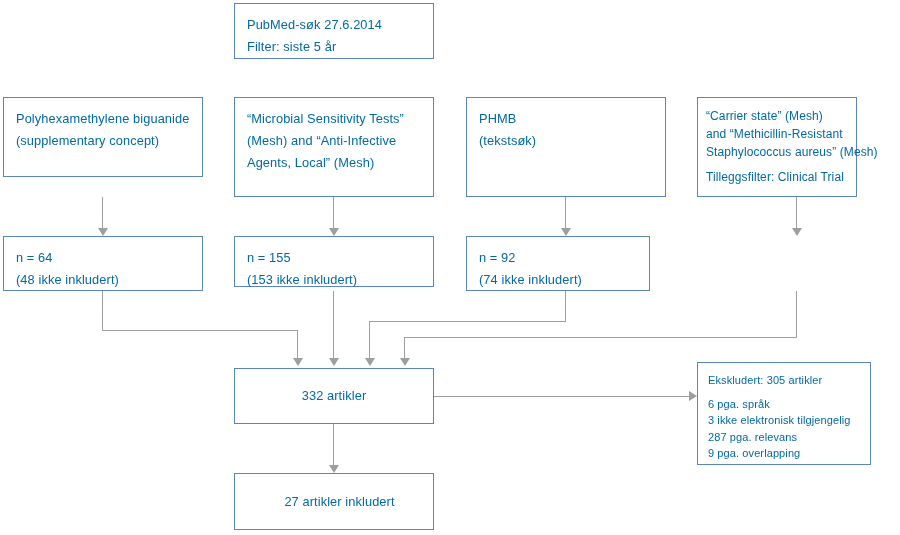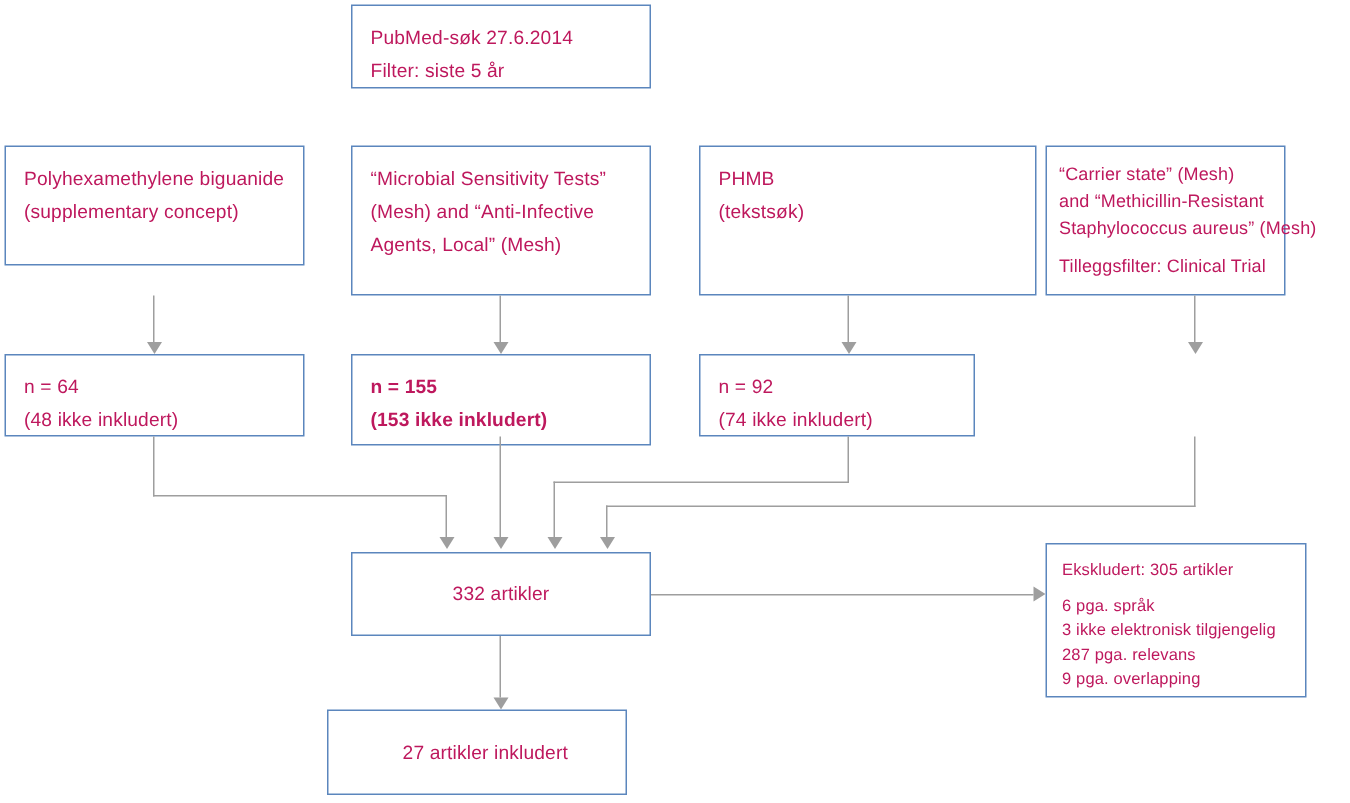--- a/index.html
+++ b/index.html
@@ -20,21 +20,21 @@
     overflow: hidden;
   }
   .box {
     position: absolute;
     box-sizing: border-box;
     border: 1.5px solid #5b86bd;
     background: #ffffff;
     padding: 10px 12px;
     font-size: 12.8px;
     line-height: 1.72;
-    color: #be185d;
+    color: #0369a1;
     letter-spacing: 0.1px;
   }
   .box.center {
     display: flex;
     align-items: center;
     justify-content: center;
     padding: 0;
   }
   .box .line {
     display: block;
@@ -98,21 +98,21 @@
   </div>
 
   <div class="box" style="left:234px; top:97px; width:200px; height:100px;">
     <span class="para">
       <span class="line">“Microbial Sensitivity Tests”</span>
       <span class="line">(Mesh) and “Anti-Infective</span>
       <span class="line">Agents, Local” (Mesh)</span>
     </span>
   </div>
 
-  <div class="box" style="left:466px; top:97px; width:225px; height:100px;">
+  <div class="box" style="left:466px; top:97px; width:200px; height:100px;">
     <span class="para">
       <span class="line">PHMB</span>
       <span class="line">(tekstsøk)</span>
     </span>
   </div>
 
   <div class="box tight" style="left:697px; top:97px; width:160px; height:100px; padding:9px 8px; font-size:12px;">
     <span class="para">
       <span class="line">“Carrier state” (Mesh)</span>
       <span class="line">and “Methicillin-Resistant</span>
@@ -133,21 +133,21 @@
   <div class="arrow-down" style="left:561px; top:228px;"></div>
 
   <div class="conn v" style="left:796px; top:197px; height:31px;"></div>
   <div class="arrow-down" style="left:792px; top:228px;"></div>
 
   <div class="box" style="left:3px; top:236px; width:200px; height:55px;">
     <span class="line">n = 64</span>
     <span class="line">(48 ikke inkludert)</span>
   </div>
 
-  <div class="box" style="left:234px; top:236px; width:200px; height:61px;font-weight:bold;">
+  <div class="box" style="left:234px; top:236px; width:200px; height:51px;">
     <span class="line">n = 155</span>
     <span class="line">(153 ikke inkludert)</span>
   </div>
 
   <div class="box" style="left:466px; top:236px; width:184px; height:55px;">
     <span class="line">n = 92</span>
     <span class="line">(74 ikke inkludert)</span>
   </div>
 
 
@@ -184,17 +184,17 @@
       <span class="line">6 pga. språk</span>
       <span class="line">3 ikke elektronisk tilgjengelig</span>
       <span class="line">287 pga. relevans</span>
       <span class="line">9 pga. overlapping</span>
     </span>
   </div>
 
   <div class="conn v" style="left:333px; top:424px; height:41px;"></div>
   <div class="arrow-down" style="left:329px; top:465px;"></div>
 
-  <div class="box center" style="left:218px; top:473px; width:200px; height:57px;padding-left:11px;">
+  <div class="box center" style="left:234px; top:473px; width:200px; height:57px;padding-left:11px;">
     <span>27 artikler inkludert</span>
   </div>
 
 </div>
 
 </body></html>

